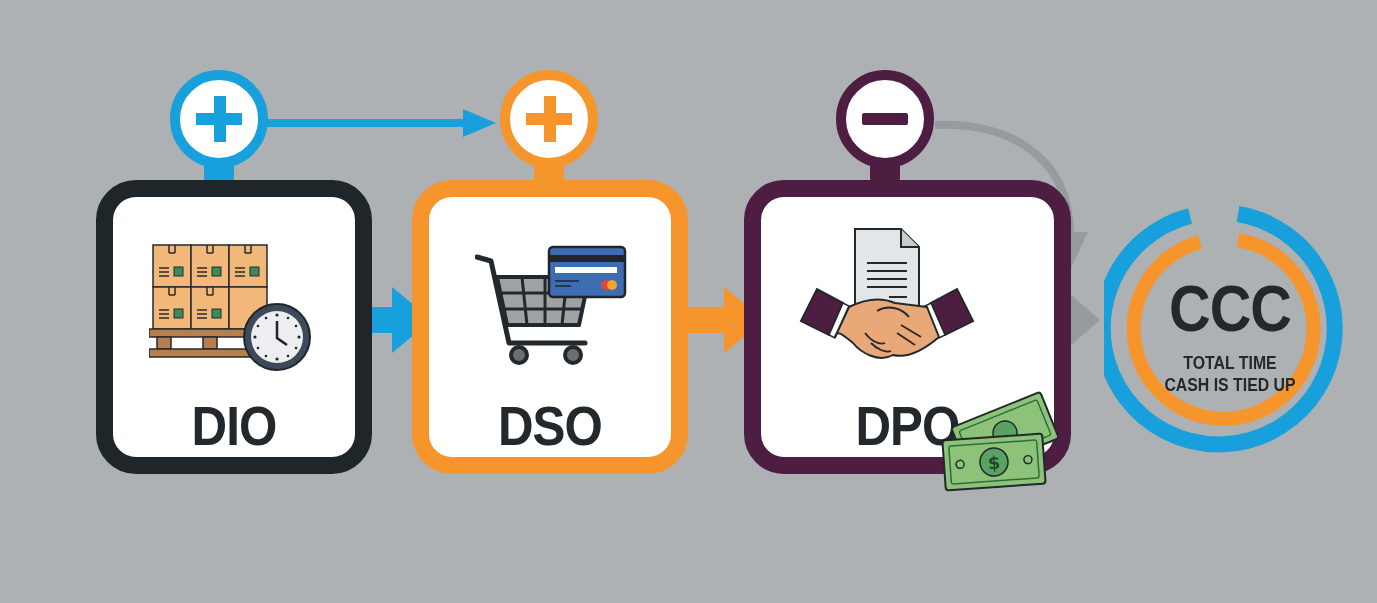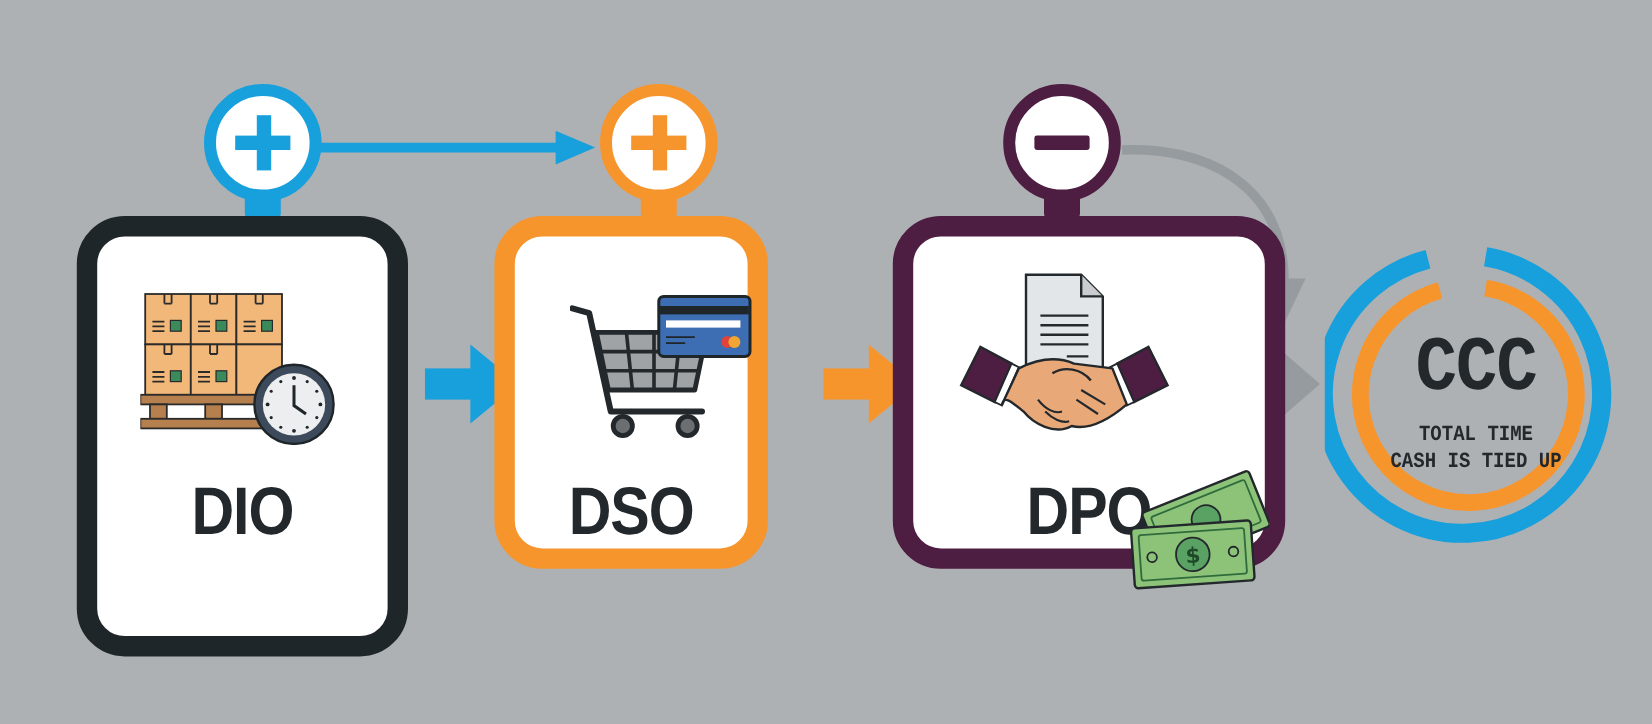--- a/index.html
+++ b/index.html
@@ -65,21 +65,21 @@
 </svg>
 
 <div class="badge" style="left:170px;top:70px;border:10px solid #17a0dc;">
   <svg width="78" height="78" style="position:absolute;left:0;top:0">
     <rect x="34" y="16" width="12" height="46" fill="#17a0dc"></rect>
     <rect x="16" y="33" width="46" height="12" fill="#17a0dc"></rect>
   </svg>
 </div>
 <div class="stem" style="left:204px;top:160px;width:30px;height:24px;background:#17a0dc;border-radius:0 0 6px 6px;"></div>
 
-<div class="card" style="left:64px;top:180px;width:276px;height:367px;border:17px solid #1f262a;">
+<div class="card" style="left:96px;top:180px;width:276px;height:294px;border:17px solid #1f262a;">
   <svg class="abs" style="left:36px;top:44px" width="170" height="130">
 
     <g stroke="#2a2a2a" stroke-width="1.5">
       <rect x="4" y="4" width="38" height="42" fill="#f2b879"></rect>
       <rect x="42" y="4" width="38" height="42" fill="#f2b879"></rect>
       <rect x="80" y="4" width="38" height="42" fill="#f2b879"></rect>
       <rect x="4" y="46" width="38" height="42" fill="#f2b879"></rect>
       <rect x="42" y="46" width="38" height="42" fill="#f2b879"></rect>
       <rect x="80" y="46" width="38" height="42" fill="#f2b879"></rect>
     </g>
@@ -152,21 +152,21 @@
 </div>
 
 <div class="badge" style="left:500px;top:70px;border:10px solid #f7952d;">
   <svg width="78" height="78" style="position:absolute;left:0;top:0">
     <rect x="34" y="16" width="12" height="46" fill="#f7952d"></rect>
     <rect x="16" y="33" width="46" height="12" fill="#f7952d"></rect>
   </svg>
 </div>
 <div class="stem" style="left:534px;top:160px;width:30px;height:24px;background:#f7952d;border-radius:0 0 6px 6px;"></div>
 
-<div class="card" style="left:412px;top:180px;width:228px;height:294px;border:17px solid #f7952d;">
+<div class="card" style="left:412px;top:180px;width:276px;height:294px;border:17px solid #f7952d;">
   <svg class="abs" style="left:46px;top:46px" width="170" height="130">
 
     <polyline points="2,14 16,18 34,100 110,100" fill="none" stroke="#23282c" stroke-width="5" stroke-linecap="round" stroke-linejoin="round"></polyline>
     <polygon points="22,34 114,34 104,82 32,82" fill="#9fa3a6" stroke="#23282c" stroke-width="4" stroke-linejoin="round"></polygon>
     <g stroke="#23282c" stroke-width="3">
       <line x1="47" y1="34" x2="52" y2="82"></line>
         <line x1="70" y1="34" x2="70" y2="82"></line>
         <line x1="92" y1="34" x2="87" y2="82"></line>
       <line x1="25" y1="50" x2="110" y2="50"></line>
         <line x1="29" y1="66" x2="107" y2="66"></line>
@@ -229,21 +229,21 @@
   <rect x="6" y="52" width="100" height="50" rx="3" fill="#8cc379" stroke="#23282c" stroke-width="2" transform="rotate(-4 56 77)"></rect>
   <g transform="rotate(-4 56 77)">
     <rect x="12" y="58" width="88" height="38" rx="2" fill="none" stroke="#2f6b3c" stroke-width="1.5"></rect>
     <circle cx="56" cy="77" r="14" fill="#5aa263" stroke="#23282c" stroke-width="1.5"></circle>
     <text x="56" y="84" text-anchor="middle" font-family="DejaVu Sans, sans-serif" font-size="18" font-weight="bold" fill="#1f4a29">$</text>
     <circle cx="22" cy="77" r="4" fill="none" stroke="#23282c" stroke-width="1.5"></circle>
     <circle cx="90" cy="77" r="4" fill="none" stroke="#23282c" stroke-width="1.5"></circle>
   </g>
 </svg>
 
-<div class="abs" style="left:1104px;top:204px;width:252px;height:252px;font-family:Liberation Mono, monospace;">
+<div class="abs" style="left:1104px;top:204px;width:252px;height:252px;">
   <svg class="abs" style="left:0;top:0" width="252" height="252">
 
     <path d="M 86 12 A 116 116 0 1 0 134 10" fill="none" stroke="#17a0dc" stroke-width="16"></path>
 
     <path d="M 96 38 A 90 90 0 1 0 134 36" fill="none" stroke="#f7952d" stroke-width="14"></path>
   </svg>
   <div class="ccc-title" style="top:68px;">CCC</div>
   <div class="ccc-sub" style="top:148px;">TOTAL TIME</div>
   <div class="ccc-sub" style="top:170px;">CASH IS TIED UP</div>
 </div>

